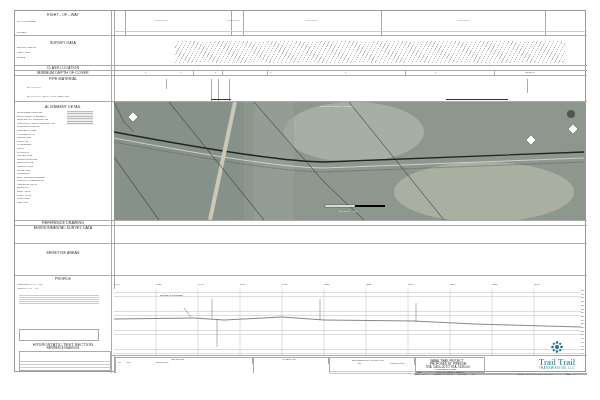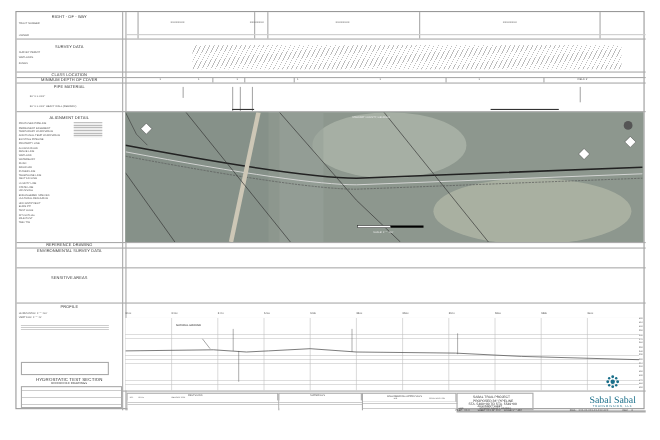--- a/index.html
+++ b/index.html
@@ -264,15 +264,15 @@
       <circle cx="7" cy="2.5" r="1.3"></circle>
         <circle cx="7" cy="11.5" r="1.3"></circle>
       <circle cx="2.5" cy="7" r="1.3"></circle>
         <circle cx="11.5" cy="7" r="1.3"></circle>
       <circle cx="3.8" cy="3.8" r="1.1"></circle>
         <circle cx="10.2" cy="10.2" r="1.1"></circle>
       <circle cx="3.8" cy="10.2" r="1.1"></circle>
         <circle cx="10.2" cy="3.8" r="1.1"></circle>
     </g>
   </svg>
-  <div style="font-family:'Liberation Serif',serif;font-size:9px;color:#1a6f8a;line-height:9px">Sabal Sabal</div>
+  <div style="font-family:'Liberation Serif',serif;font-size:9px;color:#1a6f8a;line-height:9px">Trail Trail</div>
   <div style="font-size:2.6px;color:#1a6f8a;letter-spacing:.6px">TRANSMISSION, LLC</div>
 </div>
 
 </body></html>

